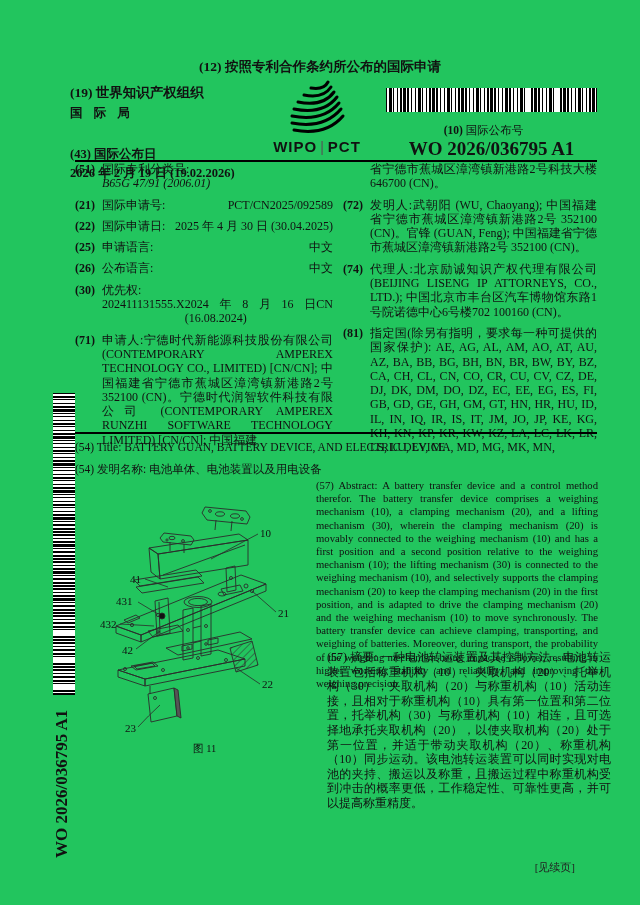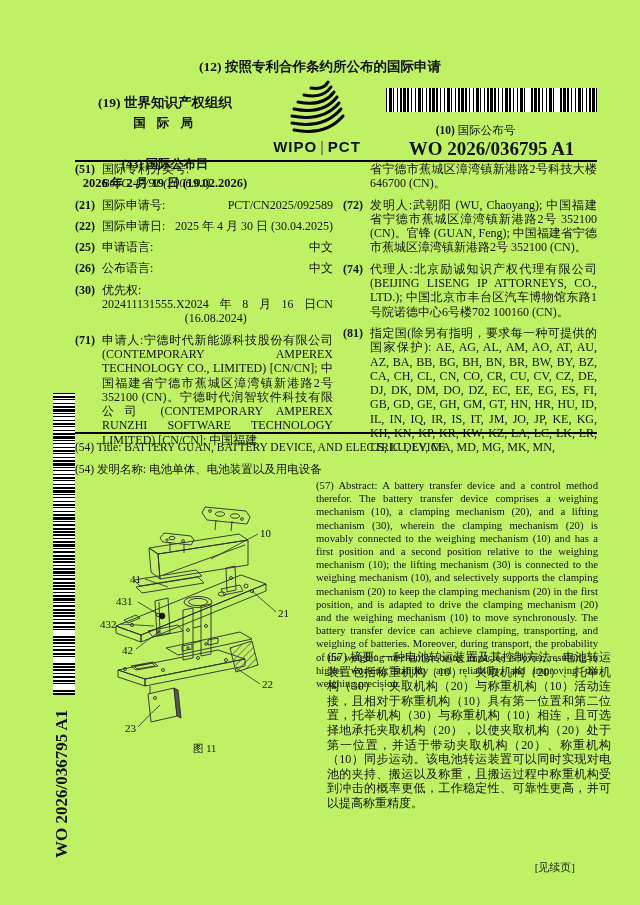--- a/index.html
+++ b/index.html
@@ -1,37 +1,37 @@
 <!DOCTYPE html>
 <html><head>
 <meta charset="utf-8">
 <style>
   * { margin:0; padding:0; box-sizing:border-box; }
   html,body { background:#888; }
   .page {
-    position:relative; width:640px; height:905px; background:#bef264;
+    position:relative; width:640px; height:905px; background:#22c55e;
     margin:0 auto; overflow:hidden; color:#111;
     font-family:"Liberation Serif","DejaVu Serif",serif;
   }
   .b { font-weight:normal; }
   .i { font-style:italic; }
   .doc-type { position:absolute; top:58px; left:0; width:100%; text-align:center;
     font-size:13.5px; font-weight:bold; }
-  .hdr-left { position:absolute; top:94px; left:70px; width:190px; text-align:center; font-weight:bold; }
+  .hdr-left { position:absolute; top:84px; left:70px; width:190px; text-align:left; font-weight:bold; }
   .hdr-left .org-name { font-size:13.5px; }
   .hdr-left .org-bureau { font-size:12.5px; letter-spacing:4px; margin-top:3px; }
   .hdr-left .pub-date-label { font-size:12.5px; margin-top:24px; }
   .hdr-left .pub-date { font-size:12.5px; margin-top:2px; white-space:nowrap; }
   .logo { position:absolute; top:80px; left:252px; width:130px; }
   .logo-text { position:absolute; top:58px; left:0; width:130px; text-align:center;
     font-family:"Liberation Sans","DejaVu Sans",sans-serif; font-weight:bold; font-size:15px; letter-spacing:1px; }
   .logo-text .sep { font-weight:normal; color:#555; padding:0 3px; font-size:14px; }
   .barcode-top { position:absolute; top:88px; left:386px; width:211px; height:24px;
     background:repeating-linear-gradient(90deg,#000 0 1.5px,#fff 1.5px 3px,#000 3px 6px,#fff 6px 7px,#000 7px 8.5px,#fff 8.5px 11px,#000 11px 12px,#fff 12px 14.5px); }
-  .pub-num-label { position:absolute; top:123px; left:370px; width:211px; text-align:center; font-size:11.5px; }
+  .pub-num-label { position:absolute; top:123px; left:378px; width:211px; text-align:center; font-size:11.5px; }
   .pub-num-label .n { font-weight:bold; }
   .pub-num { position:absolute; top:138px; left:386px; width:211px; text-align:center;
     font-size:19px; font-weight:bold; white-space:nowrap; }
   .rule-top { position:absolute; top:160px; left:75px; width:522px; height:2px; background:#000; }
   .rule-mid { position:absolute; top:432px; left:75px; width:522px; height:1.5px; background:#000; }
 
   .col { position:absolute; top:162px; font-size:12px; line-height:14.3px; }
   .col-left  { left:75px;  width:258px; }
   .col-right { left:343px; width:254px; }
   .field { display:flex; margin-bottom:7px; }

